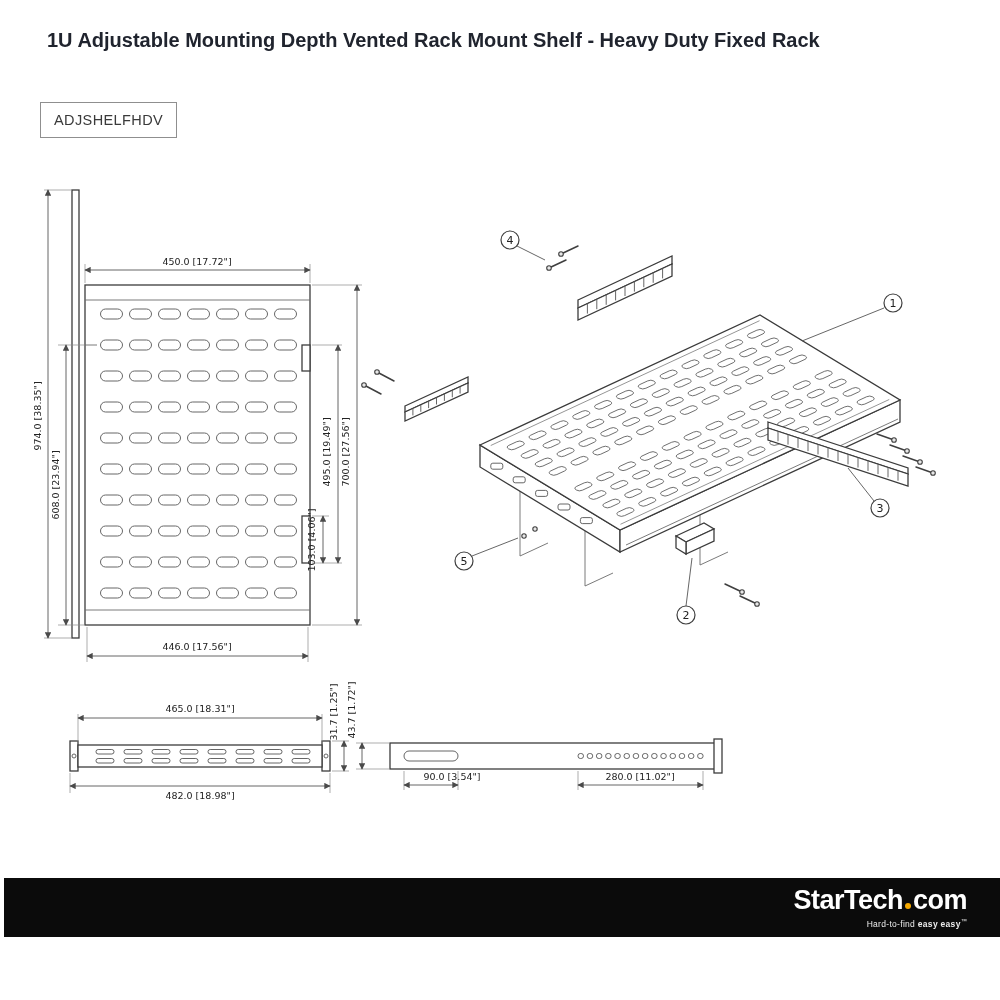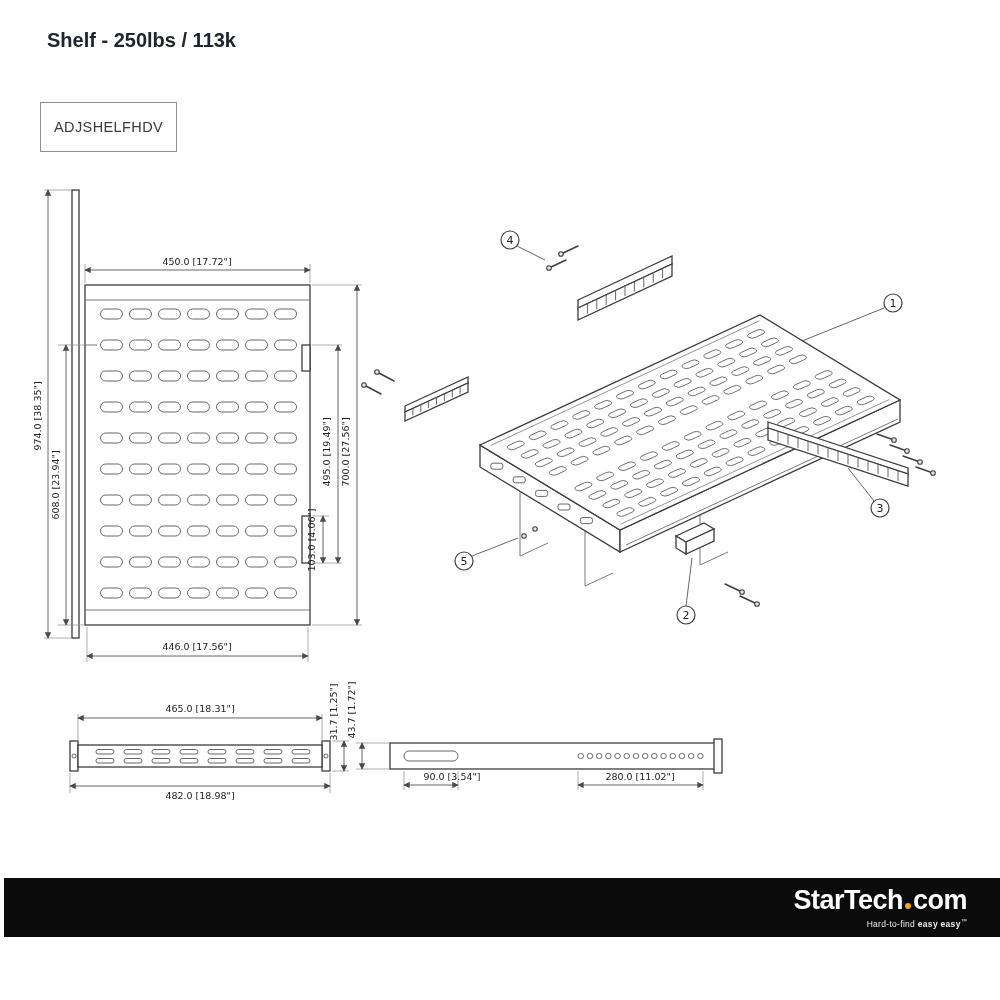--- a/index.html
+++ b/index.html
@@ -2,21 +2,21 @@
 <html><head>
 <meta charset="utf-8">
 <style>
   *{margin:0;padding:0;box-sizing:border-box}
   html,body{background:#fff}
   body{font-family:"Liberation Sans",sans-serif}
   .page{position:relative;width:1000px;height:1000px;background:#fff;overflow:hidden}
 
   .title{position:absolute;left:47px;top:20px;width:915px;font-size:20px;font-weight:bold;color:#20242e;line-height:2.0}
   .title span{display:block}
-  .sku{position:absolute;left:40px;top:102px;border:1.6px solid #8f8f8f;padding:16px 13px;font-size:14.5px;color:#3a3a3a;letter-spacing:.4px;background:#fff}
+  .sku{position:absolute;left:40px;top:102px;border:1.6px solid #8f8f8f;padding:9px 13px;font-size:14.5px;color:#3a3a3a;letter-spacing:.4px;background:#fff}
 
   svg.drawing{position:absolute;left:0;top:0}
   .outline{fill:#fff;stroke:#3c3c3c;stroke-width:1.3}
   .thin{fill:none;stroke:#6b6b6b;stroke-width:0.9}
   .ext{stroke:#8a8a8a;stroke-width:0.7}
   .dim{stroke:#555;stroke-width:0.9;fill:none}
   .dimlabel{font-size:9.5px;fill:#222;font-family:"DejaVu Sans",sans-serif}
   .slot{fill:#fff;stroke:#555;stroke-width:0.9}
   .tick{stroke:#555;stroke-width:0.9}
   .screw-shaft{stroke:#3f3f3f;stroke-width:1.5;stroke-linecap:round}
@@ -421,21 +421,21 @@
         <line class="ext" x1="578" y1="771" x2="578" y2="790"></line>
         <line class="ext" x1="703" y1="771" x2="703" y2="790"></line>
         <line class="dim" x1="578" y1="785" x2="703" y2="785" marker-start="url(#arr)" marker-end="url(#arr)"></line>
         <text class="dimlabel" x="640" y="780" text-anchor="middle">280.0 [11.02"]</text>
       </g>
     </g>
   </svg>
 
   <header>
     <h1 class="title">
-      <span>Shelf - 250lbs / 113k</span>
+      <span>1U Adjustable Mounting Depth Vented Rack Mount Shelf - Heavy Duty Fixed Rack</span>
     </h1>
     <div class="sku">
       <span>ADJSHELFHDV</span>
     </div>
   </header>
 
   <footer class="footer">
     <div class="brand">
       <div class="brand-line"><span>StarTech</span><span class="brand-dot"></span><span>com</span></div>
       <div class="tagline"><span>Hard-to-find </span><b>easy easy</b><sup>™</sup></div>

